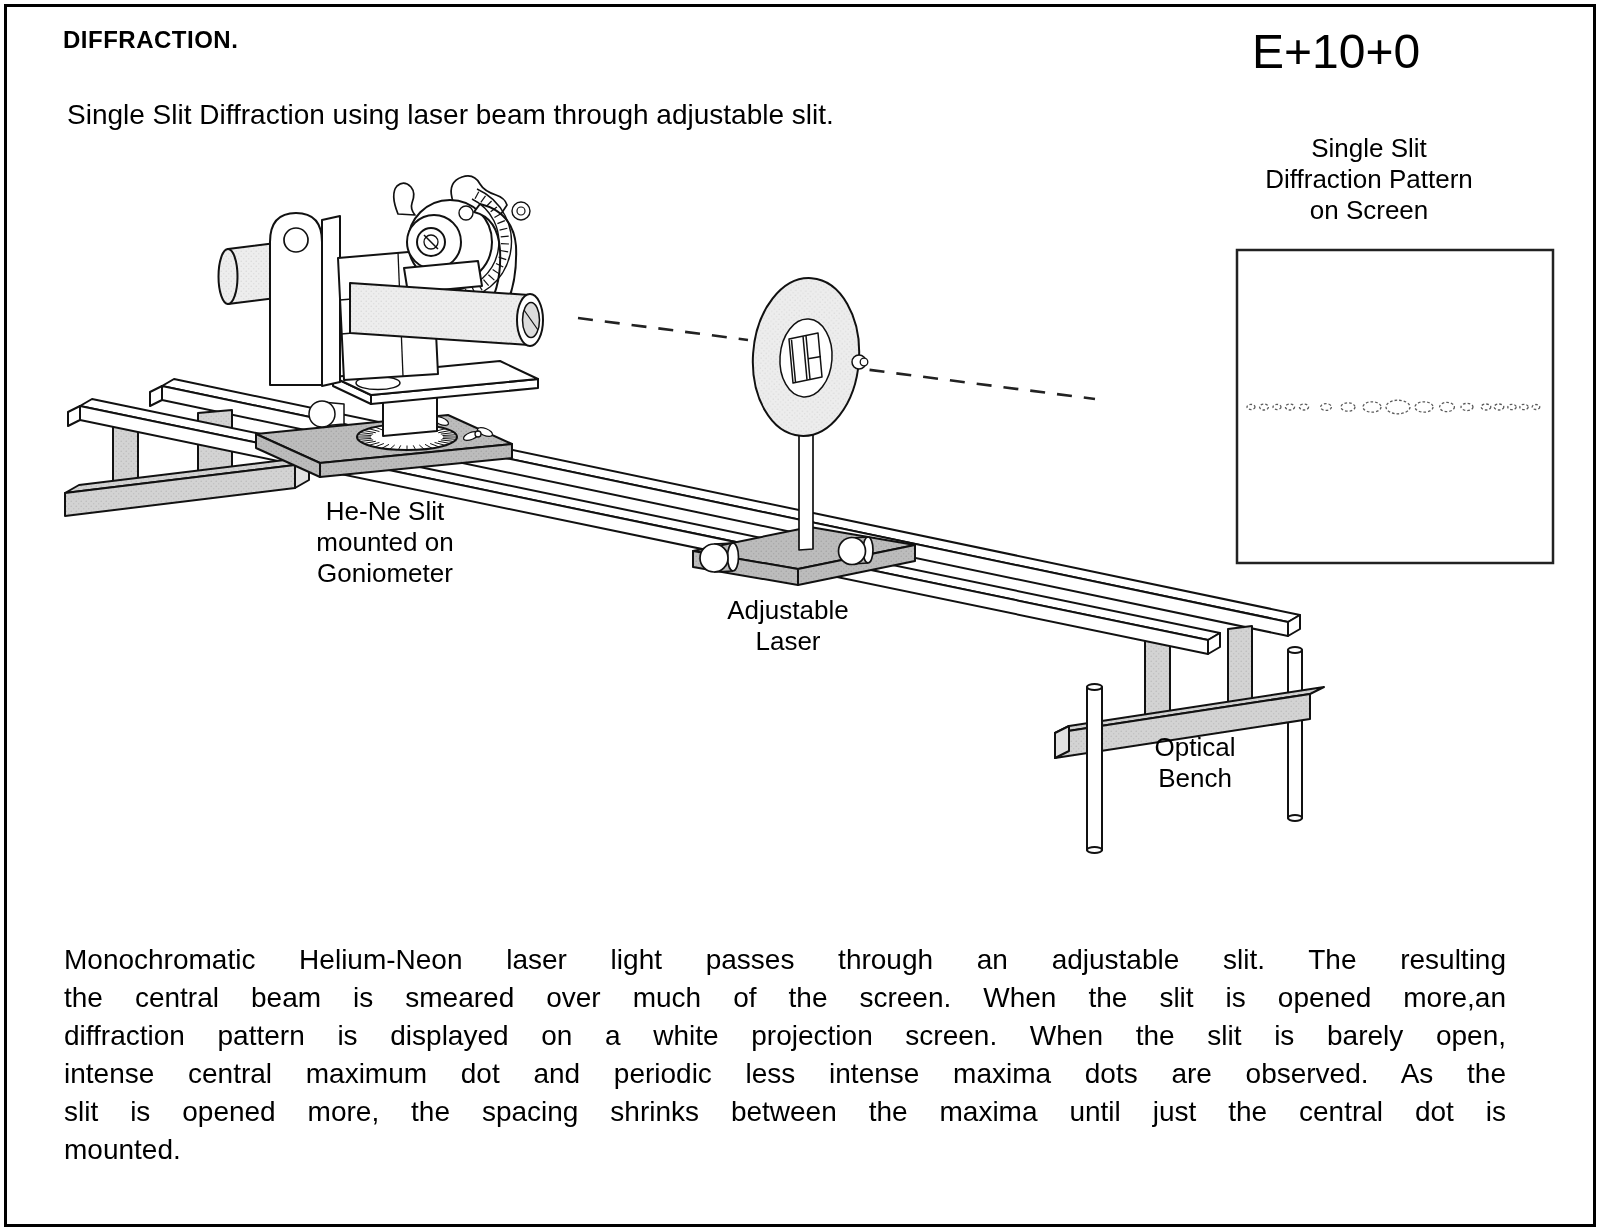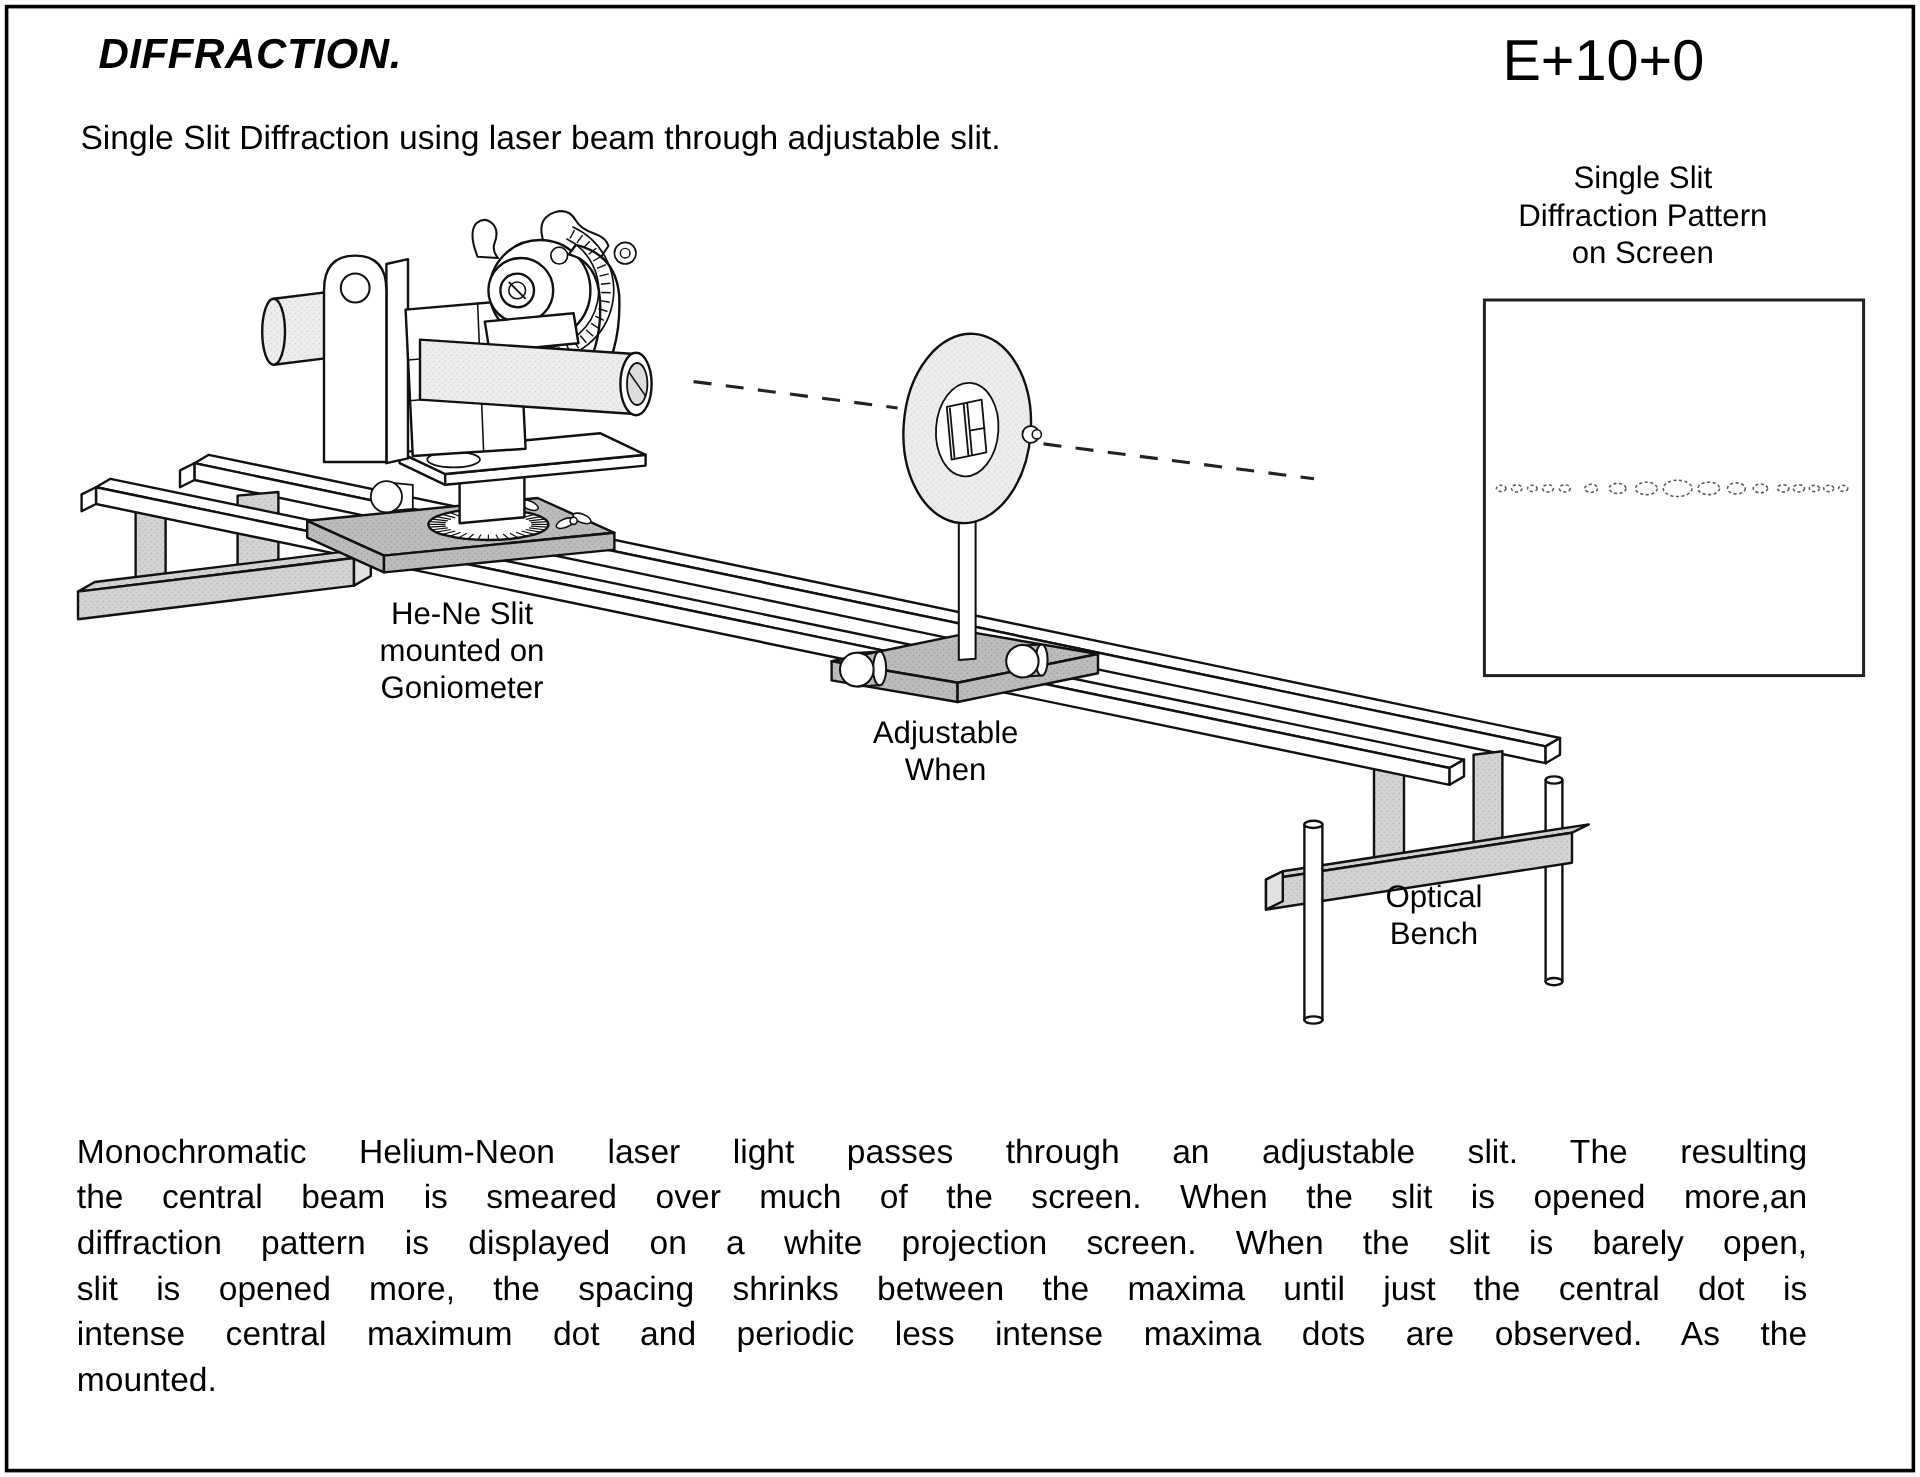--- a/index.html
+++ b/index.html
@@ -2,21 +2,21 @@
 <html><head>
 <meta charset="utf-8">
 <style>
   html,body{margin:0;padding:0;background:#e9e9e9;}
   .page{
     position:relative;width:1600px;height:1231px;background:#ffffff;
     font-family:"Liberation Sans", sans-serif;color:#000;overflow:hidden;
   }
   .frame{position:absolute;left:4px;top:4px;right:4px;bottom:4px;border:3px solid #000;pointer-events:none;}
   .abs{position:absolute;}
-  .title{left:82px;top:26px;font-size:35px;font-weight:bold;letter-spacing:0.5px;font-style:italic;}
+  .title{left:63px;top:26px;font-size:24px;font-weight:bold;letter-spacing:0.5px;}
   .code{left:1252px;top:24px;font-size:48px;font-weight:normal;}
   .subtitle{left:67px;top:99px;font-size:28px;}
   .diagram-label{position:absolute;text-align:center;font-size:26px;line-height:31px;}
   .diagram-label div{display:block;}
   .screen-caption{left:1238px;top:133px;width:262px;}
   .laser-caption{left:265px;top:496px;width:240px;}
   .slit-caption{left:688px;top:595px;width:200px;}
   .bench-caption{left:1095px;top:732px;width:200px;}
   .paragraph{left:64px;top:941px;width:1442px;font-size:28px;line-height:38px;}
   .para-line{text-align:justify;text-align-last:justify;}
@@ -292,30 +292,30 @@
   </div>
 
   <div class="diagram-label laser-caption">
     <div>He-Ne Slit</div>
     <div>mounted on</div>
     <div>Goniometer</div>
   </div>
 
   <div class="diagram-label slit-caption">
     <div>Adjustable</div>
-    <div>When</div>
+    <div>Laser</div>
   </div>
 
   <div class="diagram-label bench-caption">
     <div>Optical</div>
     <div>Bench</div>
   </div>
 
   <div class="abs paragraph">
     <div class="para-line">Monochromatic Helium-Neon laser light passes through an adjustable slit.  The resulting</div>
     <div class="para-line">the central beam is smeared over much of the screen.  When the slit is opened more,an</div>
     <div class="para-line">diffraction pattern is displayed on a white projection screen. When the slit is barely open,</div>
+    <div class="para-line">intense central maximum dot and periodic less intense maxima dots are observed.  As the</div>
     <div class="para-line">slit is opened more, the spacing shrinks between the maxima until just the central dot is</div>
-    <div class="para-line">intense central maximum dot and periodic less intense maxima dots are observed.  As the</div>
     <div class="para-line para-last">mounted.</div>
   </div>
 
 </div>
 
 </body></html>

